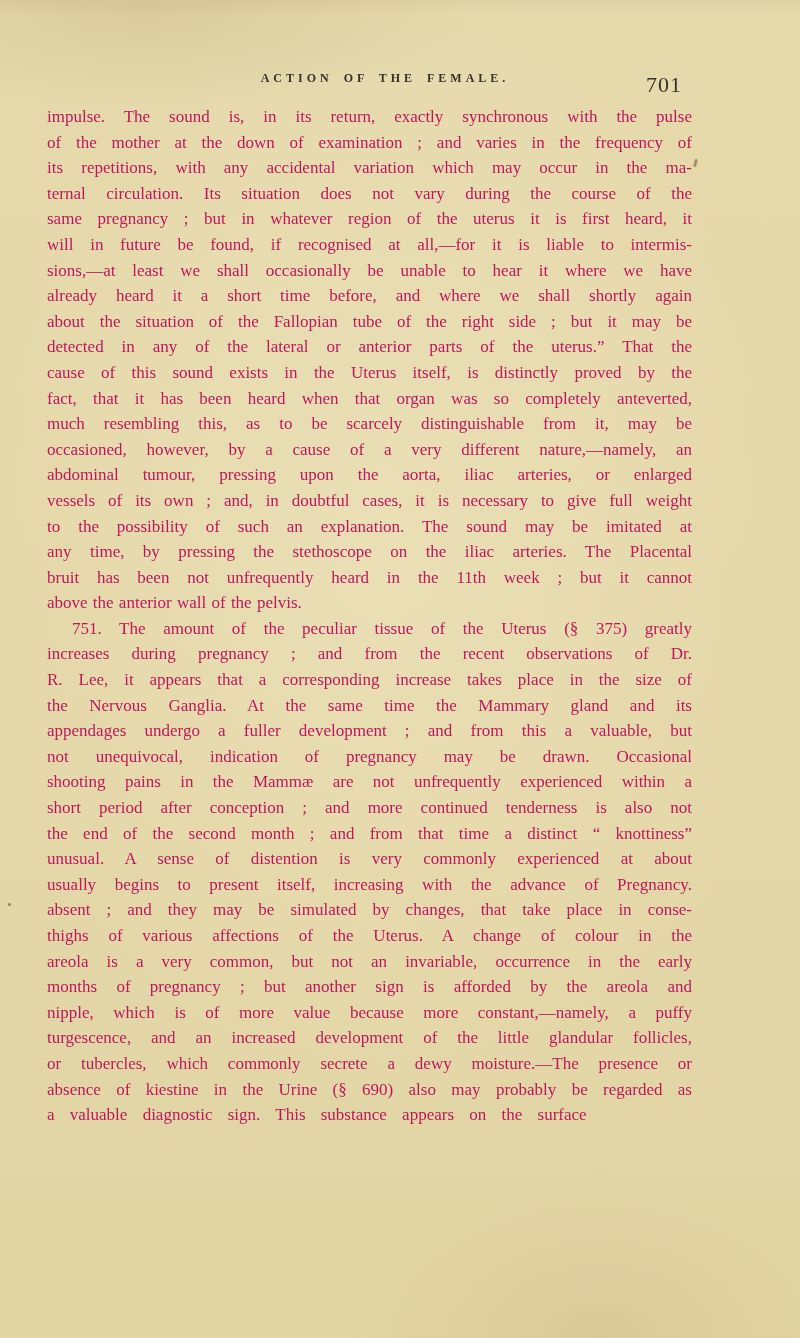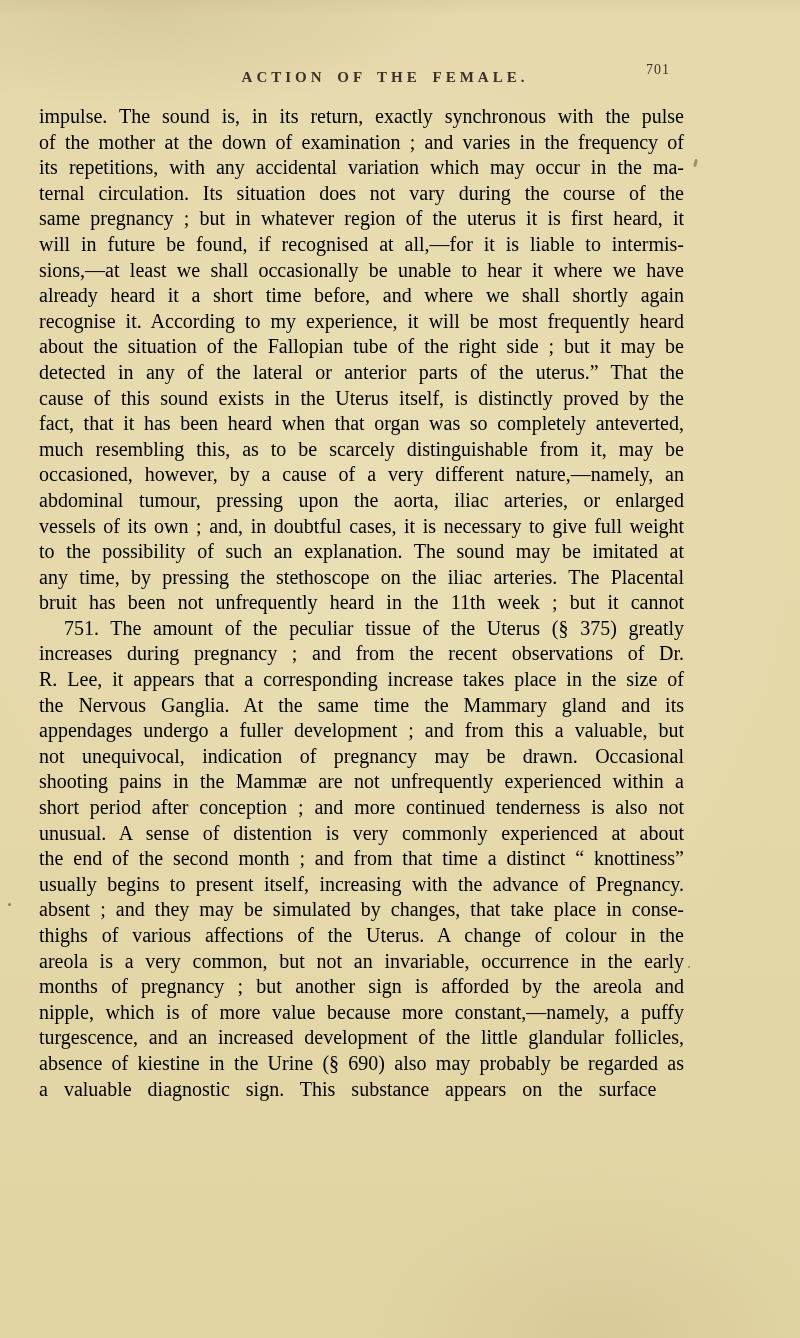--- a/index.html
+++ b/index.html
@@ -25,43 +25,43 @@
   .header-row {
     position: absolute;
     top: 68px;
     left: 35px;
     width: 700px;
     height: 22px;
     text-align: center;
   }
   .running-title {
     display: inline-block;
-    font-size: 15px;
+    font-size: 12px;
     font-weight: bold;
     letter-spacing: 4px;
     word-spacing: 4px;
     color: #38322a;
   }
   .folio {
     position: absolute;
-    top: 62px;
+    top: 72px;
     left: 646px;
-    font-size: 14px;
+    font-size: 22px;
     letter-spacing: 1px;
     color: #38322a;
   }
 
   .body-text {
     position: absolute;
     top: 104px;
-    left: 39px;
+    left: 47px;
     width: 645px;
-    font-size: 20px;
+    font-size: 17px;
     line-height: 25.6px;
-    color: #000000;
+    color: #be185d;
     text-rendering: optimizeLegibility;
   }
   .line {
     text-align: justify;
     text-align-last: justify;
     text-justify: inter-word;
     word-spacing: 1px;
     white-space: normal;
     height: 25.6px;
     overflow: visible;
@@ -103,49 +103,50 @@
 
   <div class="body-text">
       <div class="line"><span>impulse.  The sound is, in its return, exactly synchronous with the pulse</span></div>
       <div class="line"><span>of the mother at the down of examination ; and varies in the frequency of</span></div>
       <div class="line"><span>its repetitions, with any accidental variation which may occur in the ma-</span></div>
       <div class="line"><span>ternal circulation.  Its situation does not vary during the course of the</span></div>
       <div class="line"><span>same pregnancy ; but in whatever region of the uterus it is first heard, it</span></div>
       <div class="line"><span>will in future be found, if recognised at all,—for it is liable to intermis-</span></div>
       <div class="line"><span>sions,—at least we shall occasionally be unable to hear it where we have</span></div>
       <div class="line"><span>already heard it a short time before, and where we shall shortly again</span></div>
-      <div class="line"><span>recognise it.  According to my experience, it will be most frequently heard</span></div>
       <div class="line"><span>about the situation of the Fallopian tube of the right side ; but it may be</span></div>
       <div class="line"><span>detected in any of the lateral or anterior parts of the uterus.”  That the</span></div>
       <div class="line"><span>cause of this sound exists in the Uterus itself, is distinctly proved by the</span></div>
       <div class="line"><span>fact, that it has been heard when that organ was so completely </span><span class="it">anteverted</span><span>,</span></div>
       <div class="line"><span>much resembling this, as to be scarcely distinguishable from it, may be</span></div>
       <div class="line"><span>occasioned, however, by a cause of a very different nature,—namely, an</span></div>
       <div class="line"><span>abdominal tumour, pressing upon the aorta, iliac arteries, or enlarged</span></div>
       <div class="line"><span>vessels of its own ; and, in doubtful cases, it is necessary to give full weight</span></div>
       <div class="line"><span>to the possibility of such an explanation.  The sound may be imitated at</span></div>
       <div class="line"><span>any time, by pressing the stethoscope on the iliac arteries.  The Placental</span></div>
       <div class="line"><span>bruit has been not unfrequently heard in the 11th week ; but it cannot</span></div>
+      <div class="line nojust"><span>above the anterior wall of the pelvis.</span></div>
       <div class="line indent"><span>751.  The amount of the peculiar tissue of the Uterus (§ 375) greatly</span></div>
       <div class="line"><span>increases during pregnancy ; and from the recent observations of Dr.</span></div>
       <div class="line"><span>R. Lee, it appears that a corresponding increase takes place in the size of</span></div>
       <div class="line"><span>the Nervous Ganglia.  At the same time the Mammary gland and its</span></div>
       <div class="line"><span>appendages undergo a fuller development ; and from this a valuable, but</span></div>
       <div class="line"><span>not unequivocal, indication of pregnancy may be drawn.  Occasional</span></div>
       <div class="line"><span>shooting pains in the Mammæ are not unfrequently experienced within a</span></div>
       <div class="line"><span>short period after conception ; and more continued tenderness is also not</span></div>
+      <div class="line"><span>the end of the second month ; and from that time a distinct “ knottiness”</span></div>
       <div class="line"><span>unusual.  A sense of distention is very commonly experienced at about</span></div>
-      <div class="line"><span>the end of the second month ; and from that time a distinct “ knottiness”</span></div>
       <div class="line"><span>usually begins to present itself, increasing with the advance of Pregnancy.</span></div>
       <div class="line"><span>absent ; and they may be simulated by changes, that take place in conse-</span></div>
       <div class="line"><span>thighs of various affections of the Uterus.  A change of colour in the</span></div>
       <div class="line"><span>areola is a very common, but not an invariable, occurrence in the early</span></div>
       <div class="line"><span>months of pregnancy ; but another sign is afforded by the areola and</span></div>
       <div class="line"><span>nipple, which is of more value because more constant,—namely, a puffy</span></div>
       <div class="line"><span>turgescence, and an increased development of the little glandular follicles,</span></div>
+      <div class="line"><span>or tubercles, which commonly secrete a dewy moisture.—The presence or</span></div>
       <div class="line"><span>absence of </span><span class="it">kiestine</span><span> in the Urine (§ 690) also may probably be regarded as</span></div>
       <div class="line nojust spread"><span>a valuable diagnostic sign.  This substance appears on the surface</span></div>
     </div>
 
   <div class="speck tick" style="left:694px; top:159px;"></div>
   <div class="speck" style="left:8px; top:903px; width:3px; height:3px;"></div>
   <div class="speck" style="left:688px; top:966px; width:2px; height:2px;"></div>
 
 </div>
 

